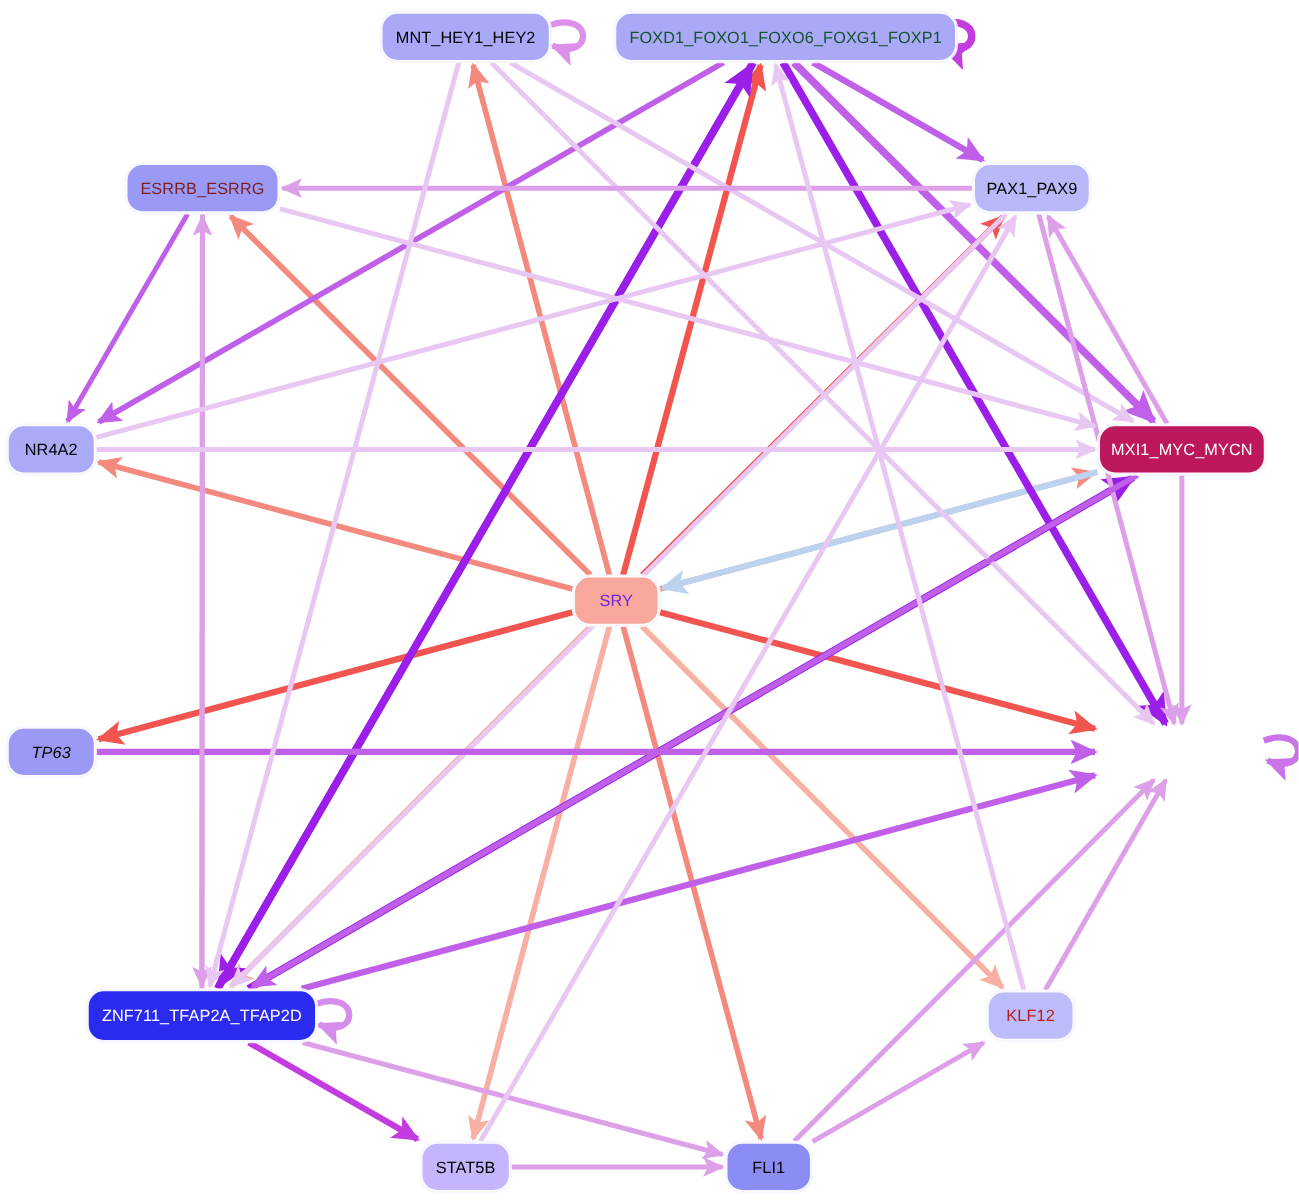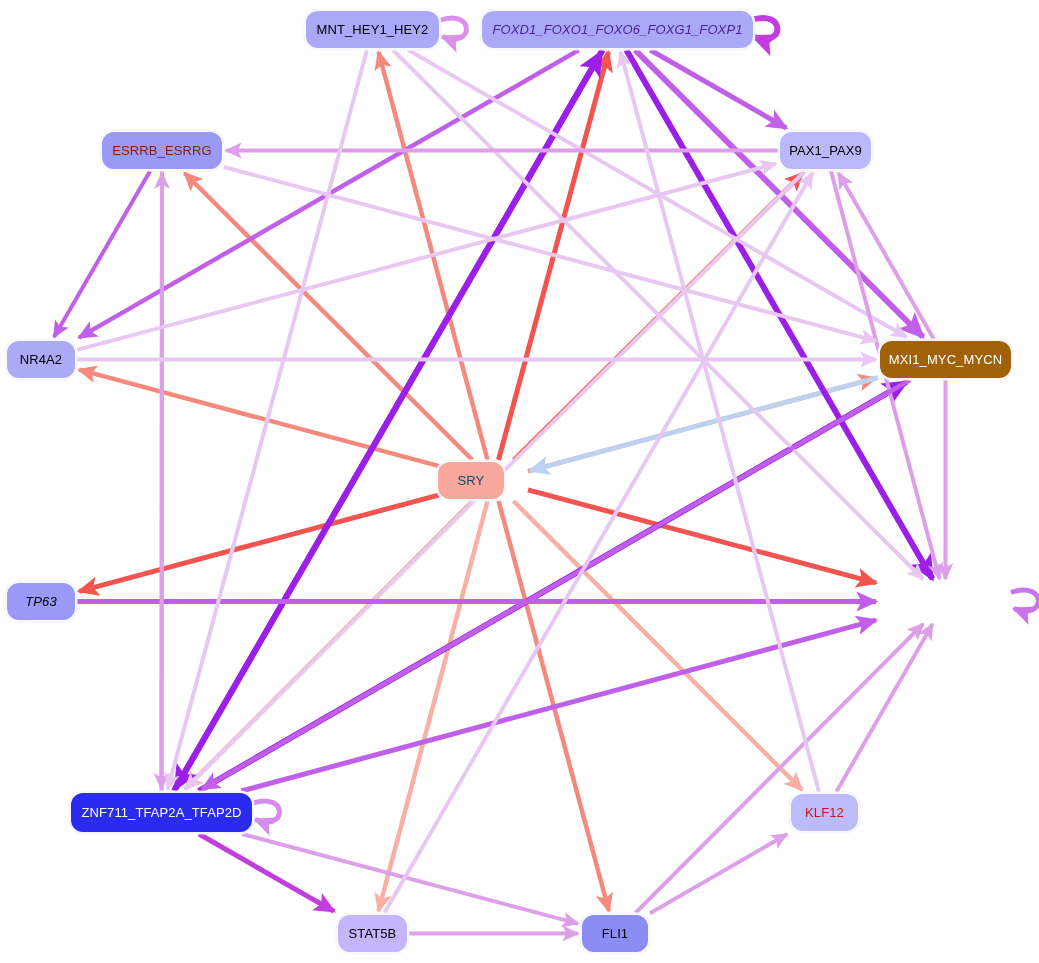--- a/index.html
+++ b/index.html
@@ -138,36 +138,36 @@
       <line x1="77.00" y1="349.91" x2="776.00" y2="163.69" stroke="#e8c8f2" stroke-width="4" stroke-linecap="butt" marker-end="url(#are8c8f2)"></line>
       <path d="M 439 20.5 C 475 7.5, 475 49.5, 442 36.5" fill="none" stroke="#dd90ea" stroke-width="5" stroke-linecap="butt" marker-end="url(#ardd90ea)"></path>
       <path d="M 750 20.5 C 786 7.5, 786 49.5, 753 36.5" fill="none" stroke="#c23ce0" stroke-width="6" stroke-linecap="butt" marker-end="url(#arc23ce0)"></path>
       <path d="M 1011 592.5 C 1047 579.5, 1047 621.5, 1014 608.5" fill="none" stroke="#c974e8" stroke-width="5" stroke-linecap="butt" marker-end="url(#arc974e8)"></path>
       <path d="M 252 803.5 C 288 790.5, 288 832.5, 255 819.5" fill="none" stroke="#d68ceb" stroke-width="5" stroke-linecap="butt" marker-end="url(#ard68ceb)"></path>
     </svg>
   <div id="node-layer">
       <div class="node" style="left: 305px; top: 10px; width: 135px; height: 39px; background: rgb(169, 169, 247); color: rgb(0, 0, 0);">
         <span class="node-label">MNT_HEY1_HEY2</span>
       </div>
-      <div class="node" style="left: 481px; top: 10px; width: 273px; height: 39px; background: rgb(169, 169, 247); color: #4c1d95; font-style: italic;">
+      <div class="node" style="left: 492px; top: 10px; width: 273px; height: 39px; background: rgb(169, 169, 247); color: #14532d;">
         <span class="node-label">FOXD1_FOXO1_FOXO6_FOXG1_FOXP1</span>
       </div>
       <div class="node" style="left: 101px; top: 131px; width: 122px; height: 39px; background: rgb(154, 154, 246); color: #7f1d1d;">
         <span class="node-label">ESRRB_ESRRG</span>
       </div>
       <div class="node" style="left: 779px; top: 131px; width: 93px; height: 39px; background: rgb(185, 185, 249); color: rgb(0, 0, 0);">
         <span class="node-label">PAX1_PAX9</span>
       </div>
       <div class="node" style="left: 6px; top: 340px; width: 70px; height: 39px; background: rgb(170, 170, 247); color: rgb(0, 0, 0);">
         <span class="node-label">NR4A2</span>
       </div>
-      <div class="node" style="left: 879px; top: 340px; width: 133px; height: 39px; background: #a16207; color: rgb(255, 255, 255);">
+      <div class="node" style="left: 879px; top: 340px; width: 133px; height: 39px; background: #be185d; color: rgb(255, 255, 255);">
         <span class="node-label">MXI1_MYC_MYCN</span>
       </div>
-      <div class="node" style="left: 437px; top: 461px; width: 68px; height: 39px; background: rgb(247, 167, 155); color: #0c4a6e; text-align: center;">
+      <div class="node" style="left: 459px; top: 461px; width: 68px; height: 39px; background: rgb(247, 167, 155); color: #6d28d9; text-align: center;">
         <span class="node-label">SRY</span>
       </div>
       <div class="node" style="left: 6px; top: 582px; width: 70px; height: 39px; background: rgb(154, 154, 246); color: rgb(0, 0, 0); font-style: italic;">
         <span class="node-label">TP63</span>
       </div>
       <div class="node" style="left: 70px; top: 792px; width: 183px; height: 41px; background: rgb(43, 43, 240); color: rgb(255, 255, 255);">
         <span class="node-label">ZNF711_TFAP2A_TFAP2D</span>
       </div>
       <div class="node" style="left: 790px; top: 793px; width: 69px; height: 39px; background: rgb(188, 188, 250); color: #b91c1c;">
         <span class="node-label">KLF12</span>

